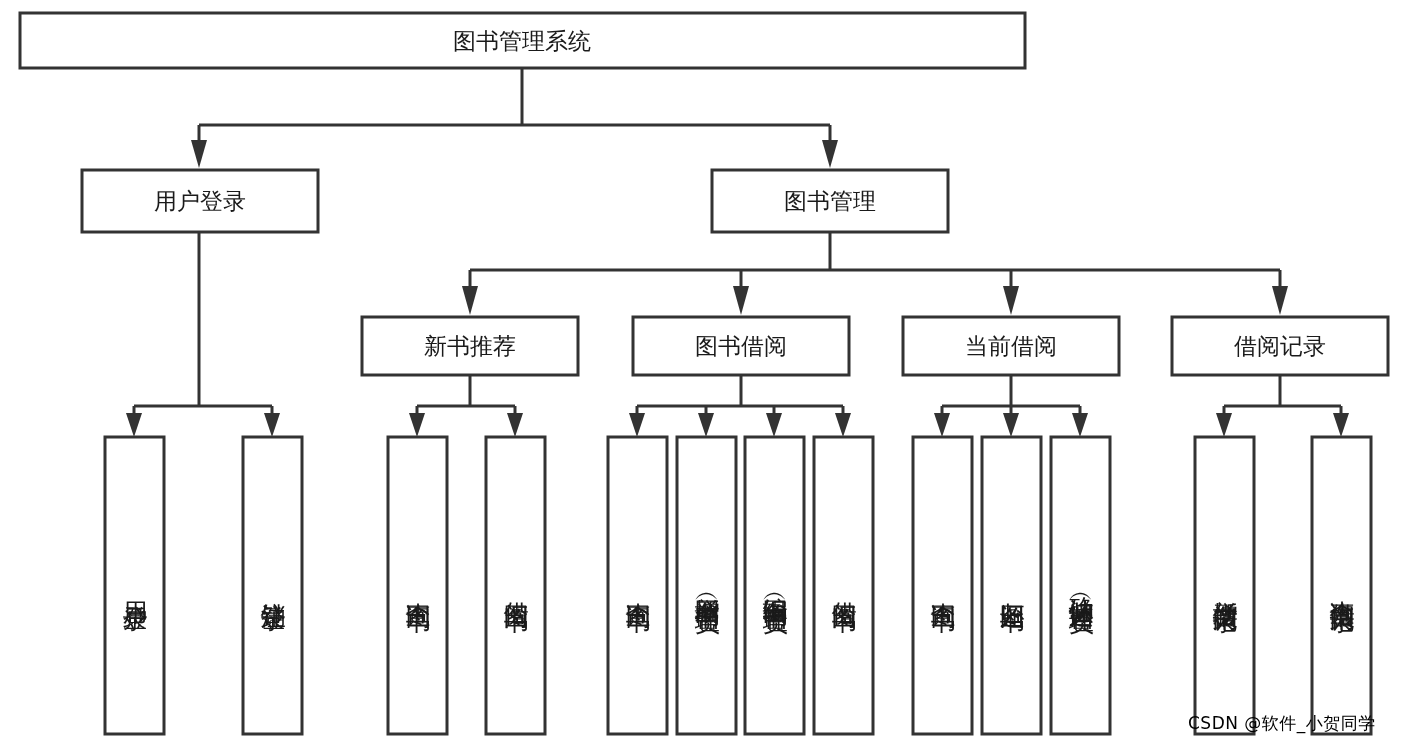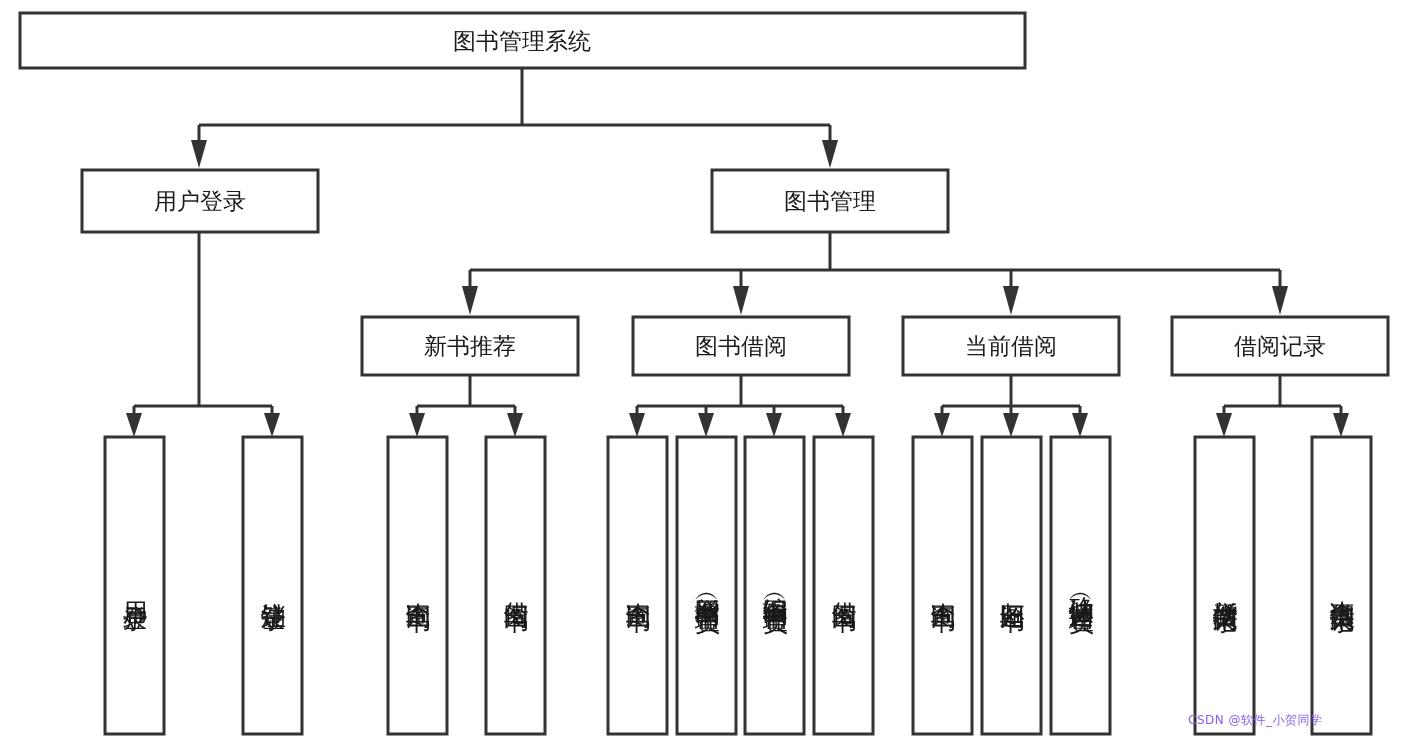--- a/index.html
+++ b/index.html
@@ -61,22 +61,22 @@
     line-height: 1.05;
     letter-spacing: 2px;
     color: #1a1a1a;
     white-space: nowrap;
   }
   .watermark {
     position: absolute;
     left: 1188px;
     top: 712px;
     font-family: "DejaVu Sans", "Liberation Sans", sans-serif;
-    font-size: 12px;
-    color: #8b5cf6;
+    font-size: 17px;
+    color: #000000;
     white-space: nowrap;
     letter-spacing: 0.5px;
   }
 </style>
 </head>
 <body>
 
 <div id="diagram-root">
 
   <svg class="flow" viewBox="0 0 1405 747" xmlns="http://www.w3.org/2000/svg">

